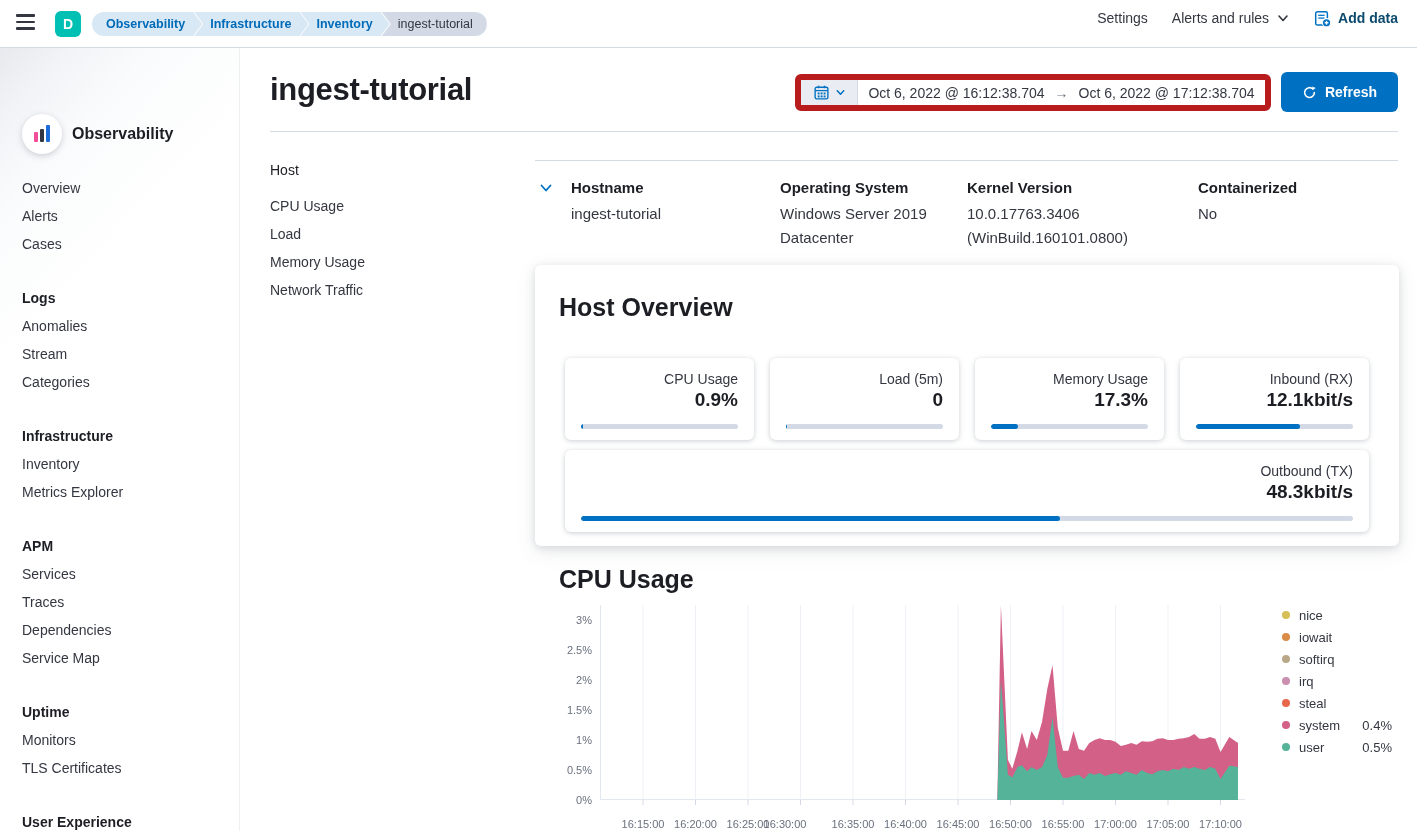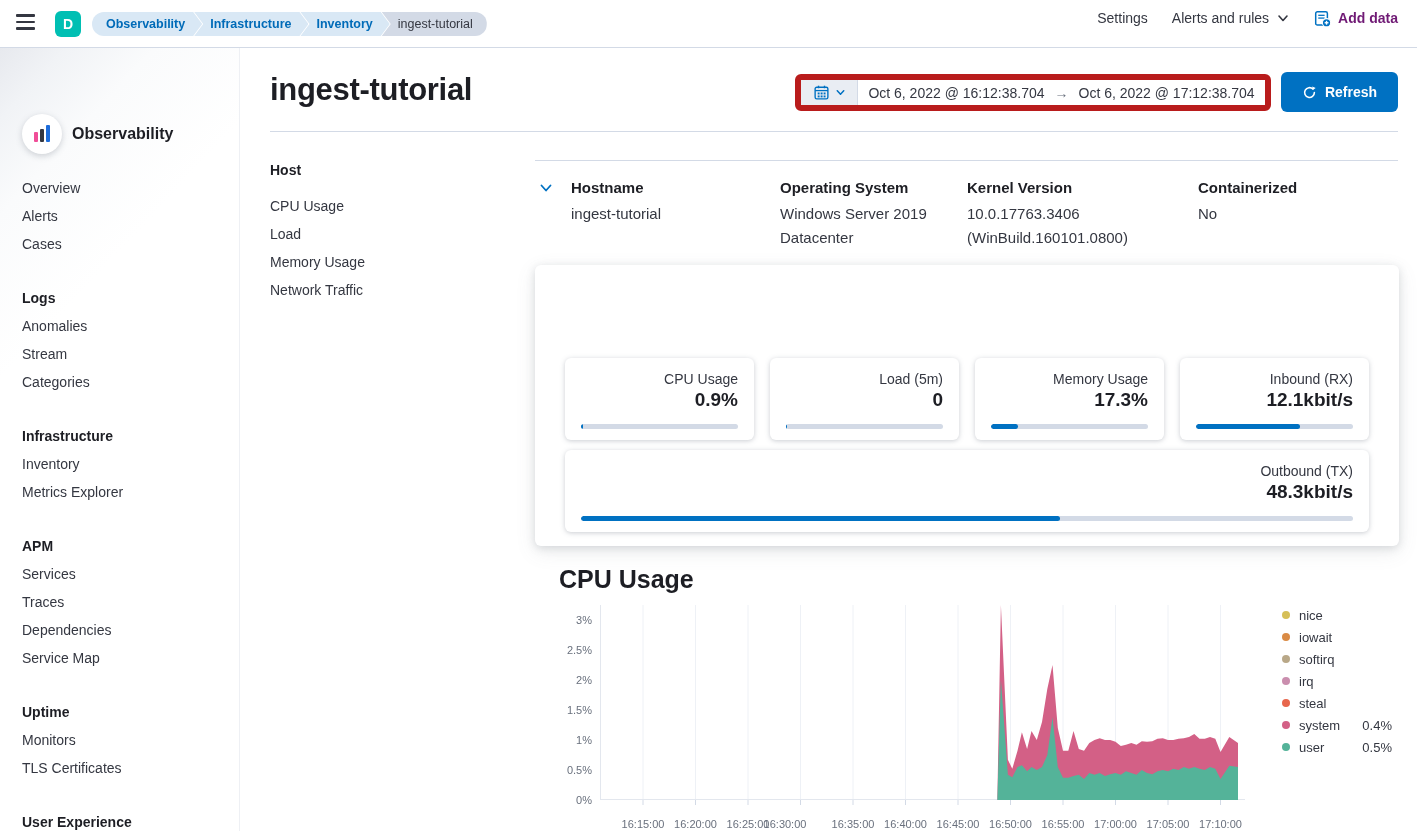--- a/index.html
+++ b/index.html
@@ -18,21 +18,21 @@
   .crumbs { position:absolute; left:92px; top:12px; height:24px; display:flex; }
   .crumb { height:24px; display:flex; align-items:center; font-size:12.5px; font-weight:bold;
            padding:0 17px 0 16px; margin-left:-8px; color:#006bb8; background:#d9e8f5; cursor:pointer;
            clip-path:polygon(0 0, calc(100% - 9px) 0, 100% 50%, calc(100% - 9px) 100%, 0 100%, 9px 50%); }
   .crumb:first-child { margin-left:0; border-radius:12px 0 0 12px;
            clip-path:polygon(0 0, calc(100% - 9px) 0, 100% 50%, calc(100% - 9px) 100%, 0 100%); padding-left:14px; }
   .crumb.current { background:#d3dae6; color:#343741; font-weight:normal; cursor:default; border-radius:0 12px 12px 0;
            clip-path:polygon(0 0, 100% 0, 100% 100%, 0 100%, 9px 50%); padding-right:14px; }
   .topbar-right { position:absolute; right:19px; top:0; height:36px; display:flex; align-items:center; gap:24px; }
   .topnav-link { font-size:14px; color:#343741; cursor:pointer; display:flex; align-items:center; gap:7px; }
-  .topnav-link.primary { color:#701a75; font-weight:bold;justify-content:space-between; }
+  .topnav-link.primary { color:#0c4a6e; font-weight:bold;justify-content:space-between; }
 
   
   .sidebar { position:absolute; left:0; top:48px; width:240px; height:783px;
              background:linear-gradient(133deg,#e7e9ee 0%,#f1f3f6 7%,#fafbfc 16%,#ffffff 32%);
              border-right:1px solid #eef0f4; z-index:10; }
   .solution-head { position:absolute; left:22px; top:66px; display:flex; align-items:center; gap:10px; cursor:pointer; }
   .logo-circle { width:40px; height:40px; border-radius:50%; background:#fff;
                  box-shadow:0 2px 6px rgba(104,112,125,.3); display:flex; align-items:flex-end;
                  justify-content:center; gap:2px; padding-bottom:12px; }
   .logo-circle i { display:block; width:4px; border-radius:1px; }
@@ -52,21 +52,21 @@
   .dp-date { cursor:pointer; }
   .dp-arrow { color:#69707d; font-size:14px; }
   .btn-refresh { position:absolute; left:1281px; top:72px; width:117px; height:40px; background:#0071c2;
                  border:none; border-radius:6px; color:#fff; font-size:14px; font-weight:bold;
                  font-family:"Liberation Sans",sans-serif; display:flex; align-items:center; justify-content:center;
                  gap:8px; cursor:pointer; }
   .divider-header { position:absolute; left:270px; top:131px; width:1128px; height:1px; background:#d3dae6; }
 
   
   .subnav { position:absolute; left:270px; top:162px; width:220px; }
-  .subnav-header { font-size:14px; font-weight:bold; color:#1d1e24; height:20px; }
+  .subnav-header { font-size:14px; font-weight:normal; color:#1d1e24; height:20px; }
   .subnav-items { margin-top:10px; }
   .subnav-item { height:28px; line-height:28px; font-size:14px; color:#343741; cursor:pointer; }
 
   
   .meta { position:absolute; left:535px; top:160px; width:863px; border-top:1px solid #d3dae6; height:96px; }
   .meta-toggle { position:absolute; left:3px; top:19px; width:16px; height:16px; cursor:pointer; }
   .meta-col { position:absolute; top:17px; width:200px; }
   .meta-label { font-size:15px; font-weight:bold; color:#1d1e24; line-height:20px; }
   .meta-value { font-size:15px; color:#343741; line-height:24px; margin-top:4px; }
 
@@ -243,20 +243,21 @@
           <div class="meta-value">10.0.17763.3406 (WinBuild.160101.0800)</div>
         </div>
         <div class="meta-col" style="left: 663px;">
           <div class="meta-label">Containerized</div>
           <div class="meta-value">No</div>
         </div>
       </div>
   </div>
 
   <section class="card">
+    <h2 class="card-title">Host Overview</h2>
     <div class="tiles">
         <div class="tile">
           <div class="tile-label">CPU Usage</div>
           <div class="tile-value">0.9%</div>
           <div class="tile-bar">
             <i style="width: 1.5%;"></i>
           </div>
         </div>
         <div class="tile">
           <div class="tile-label">Load (5m)</div>

